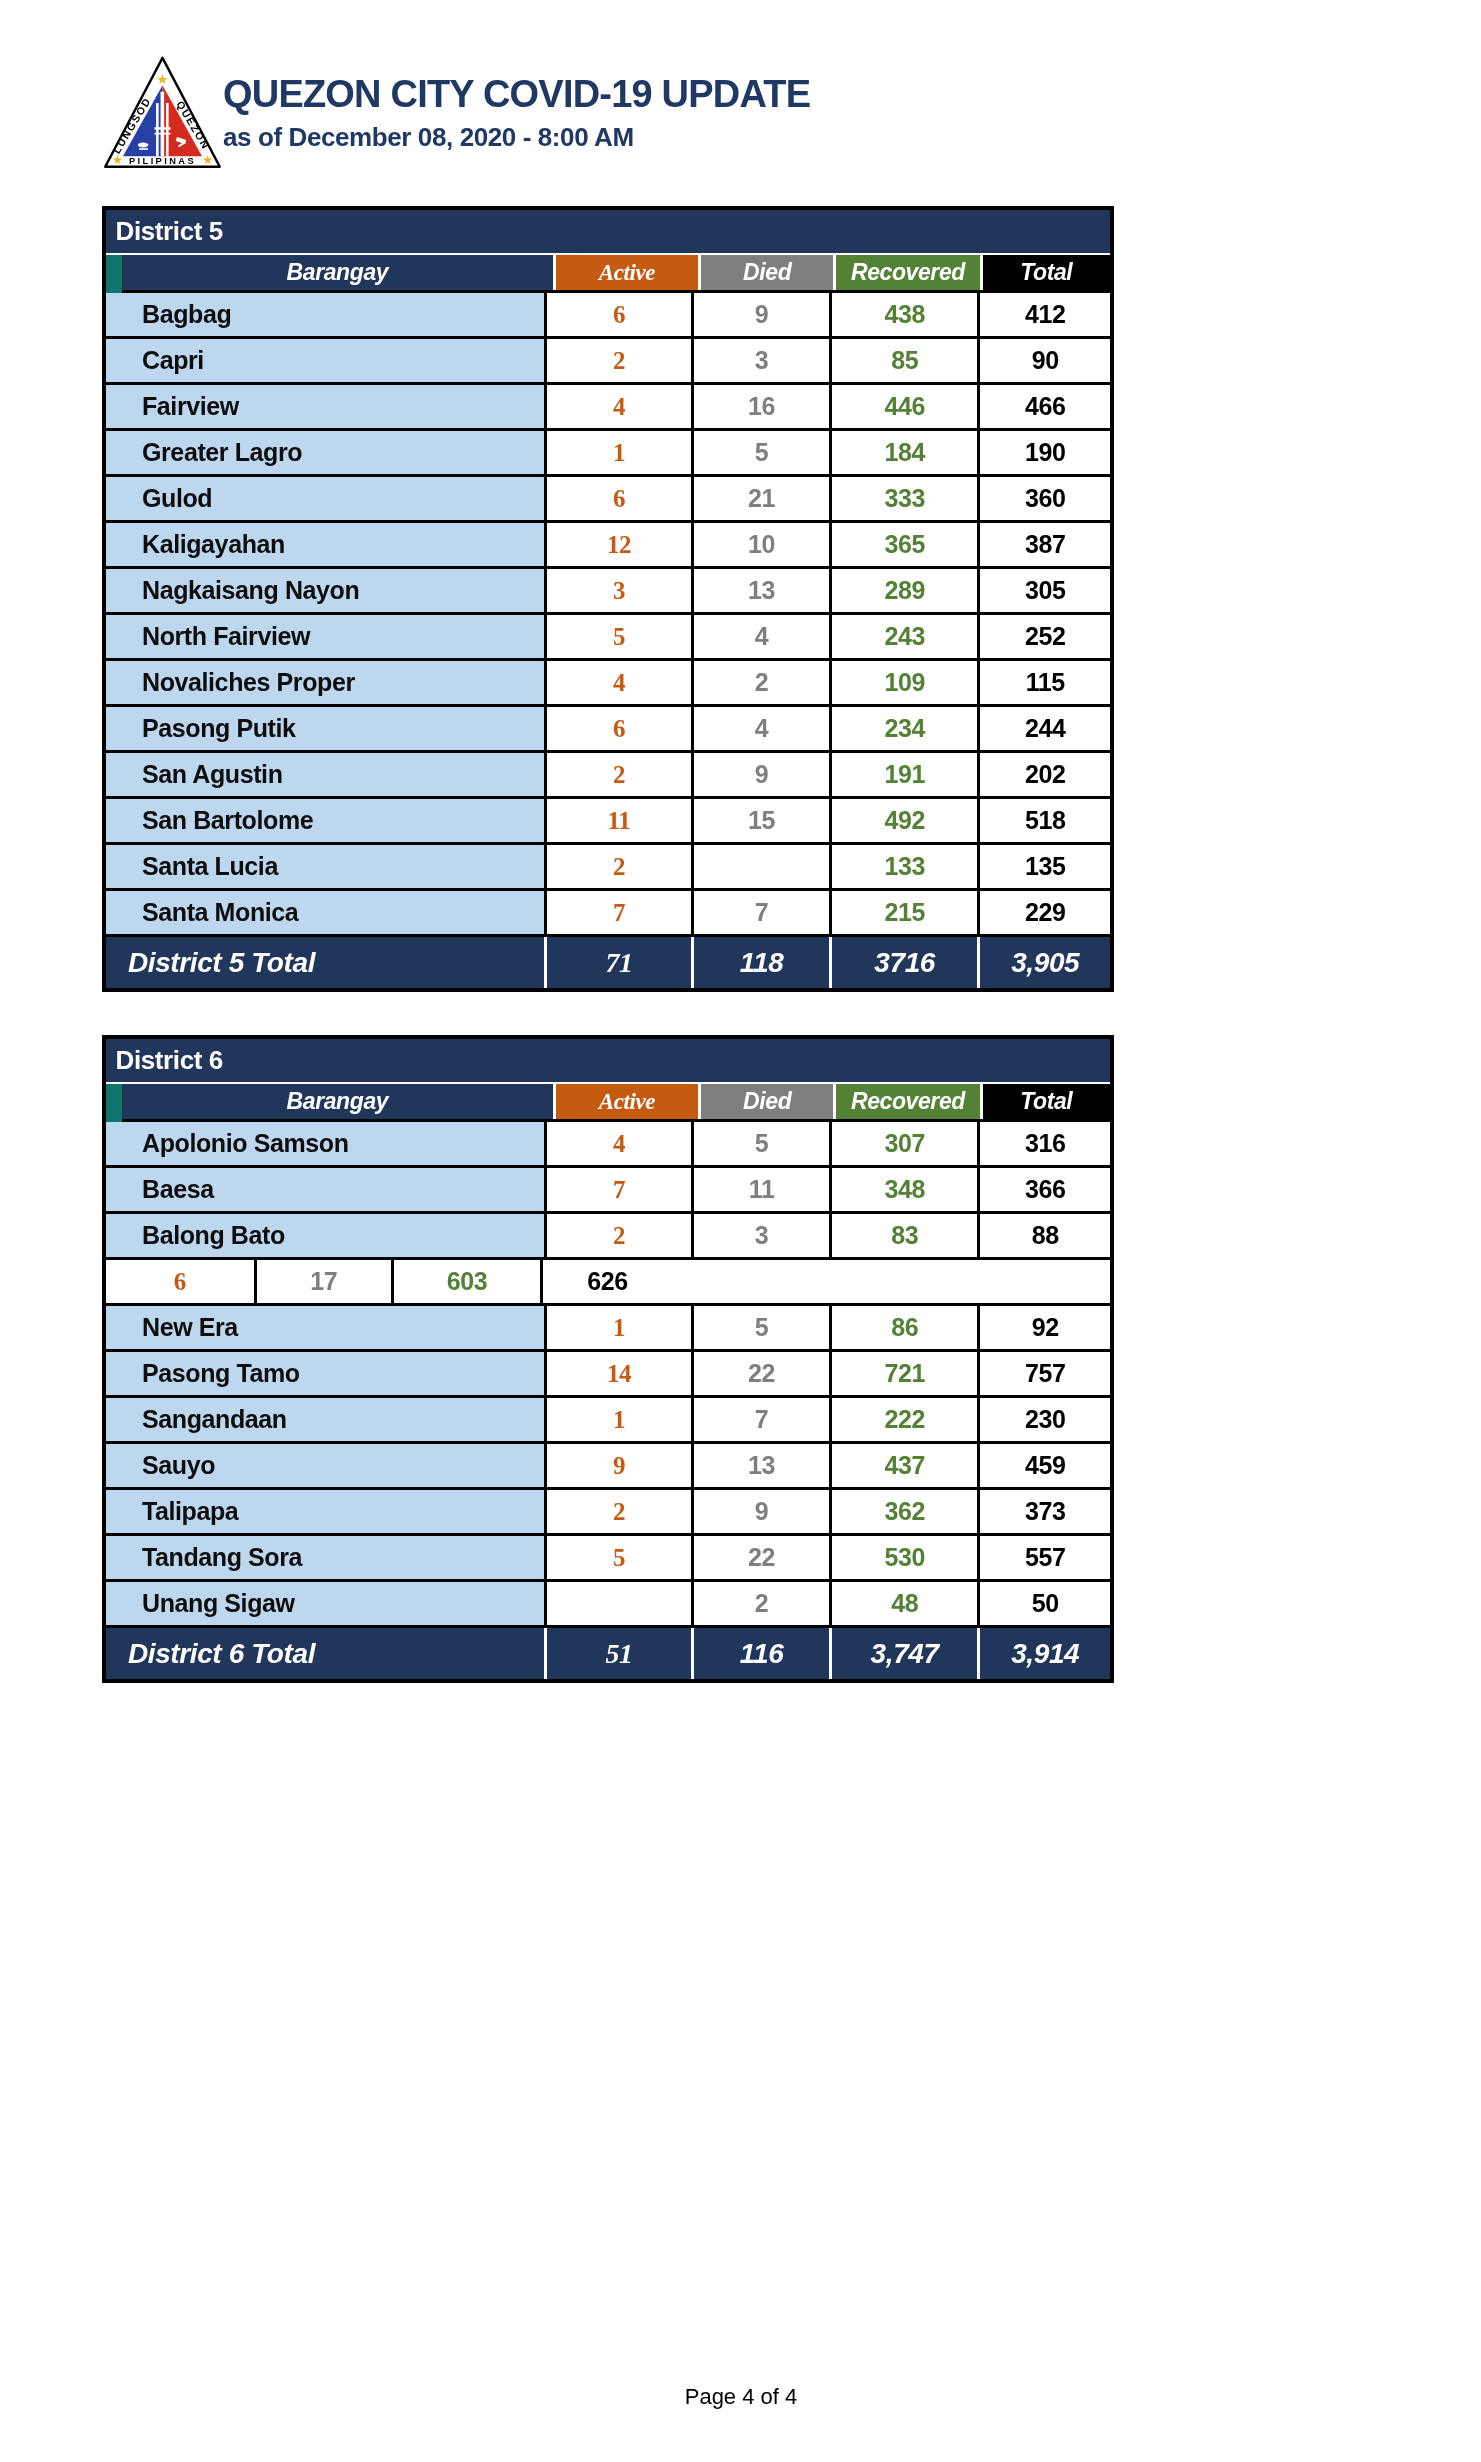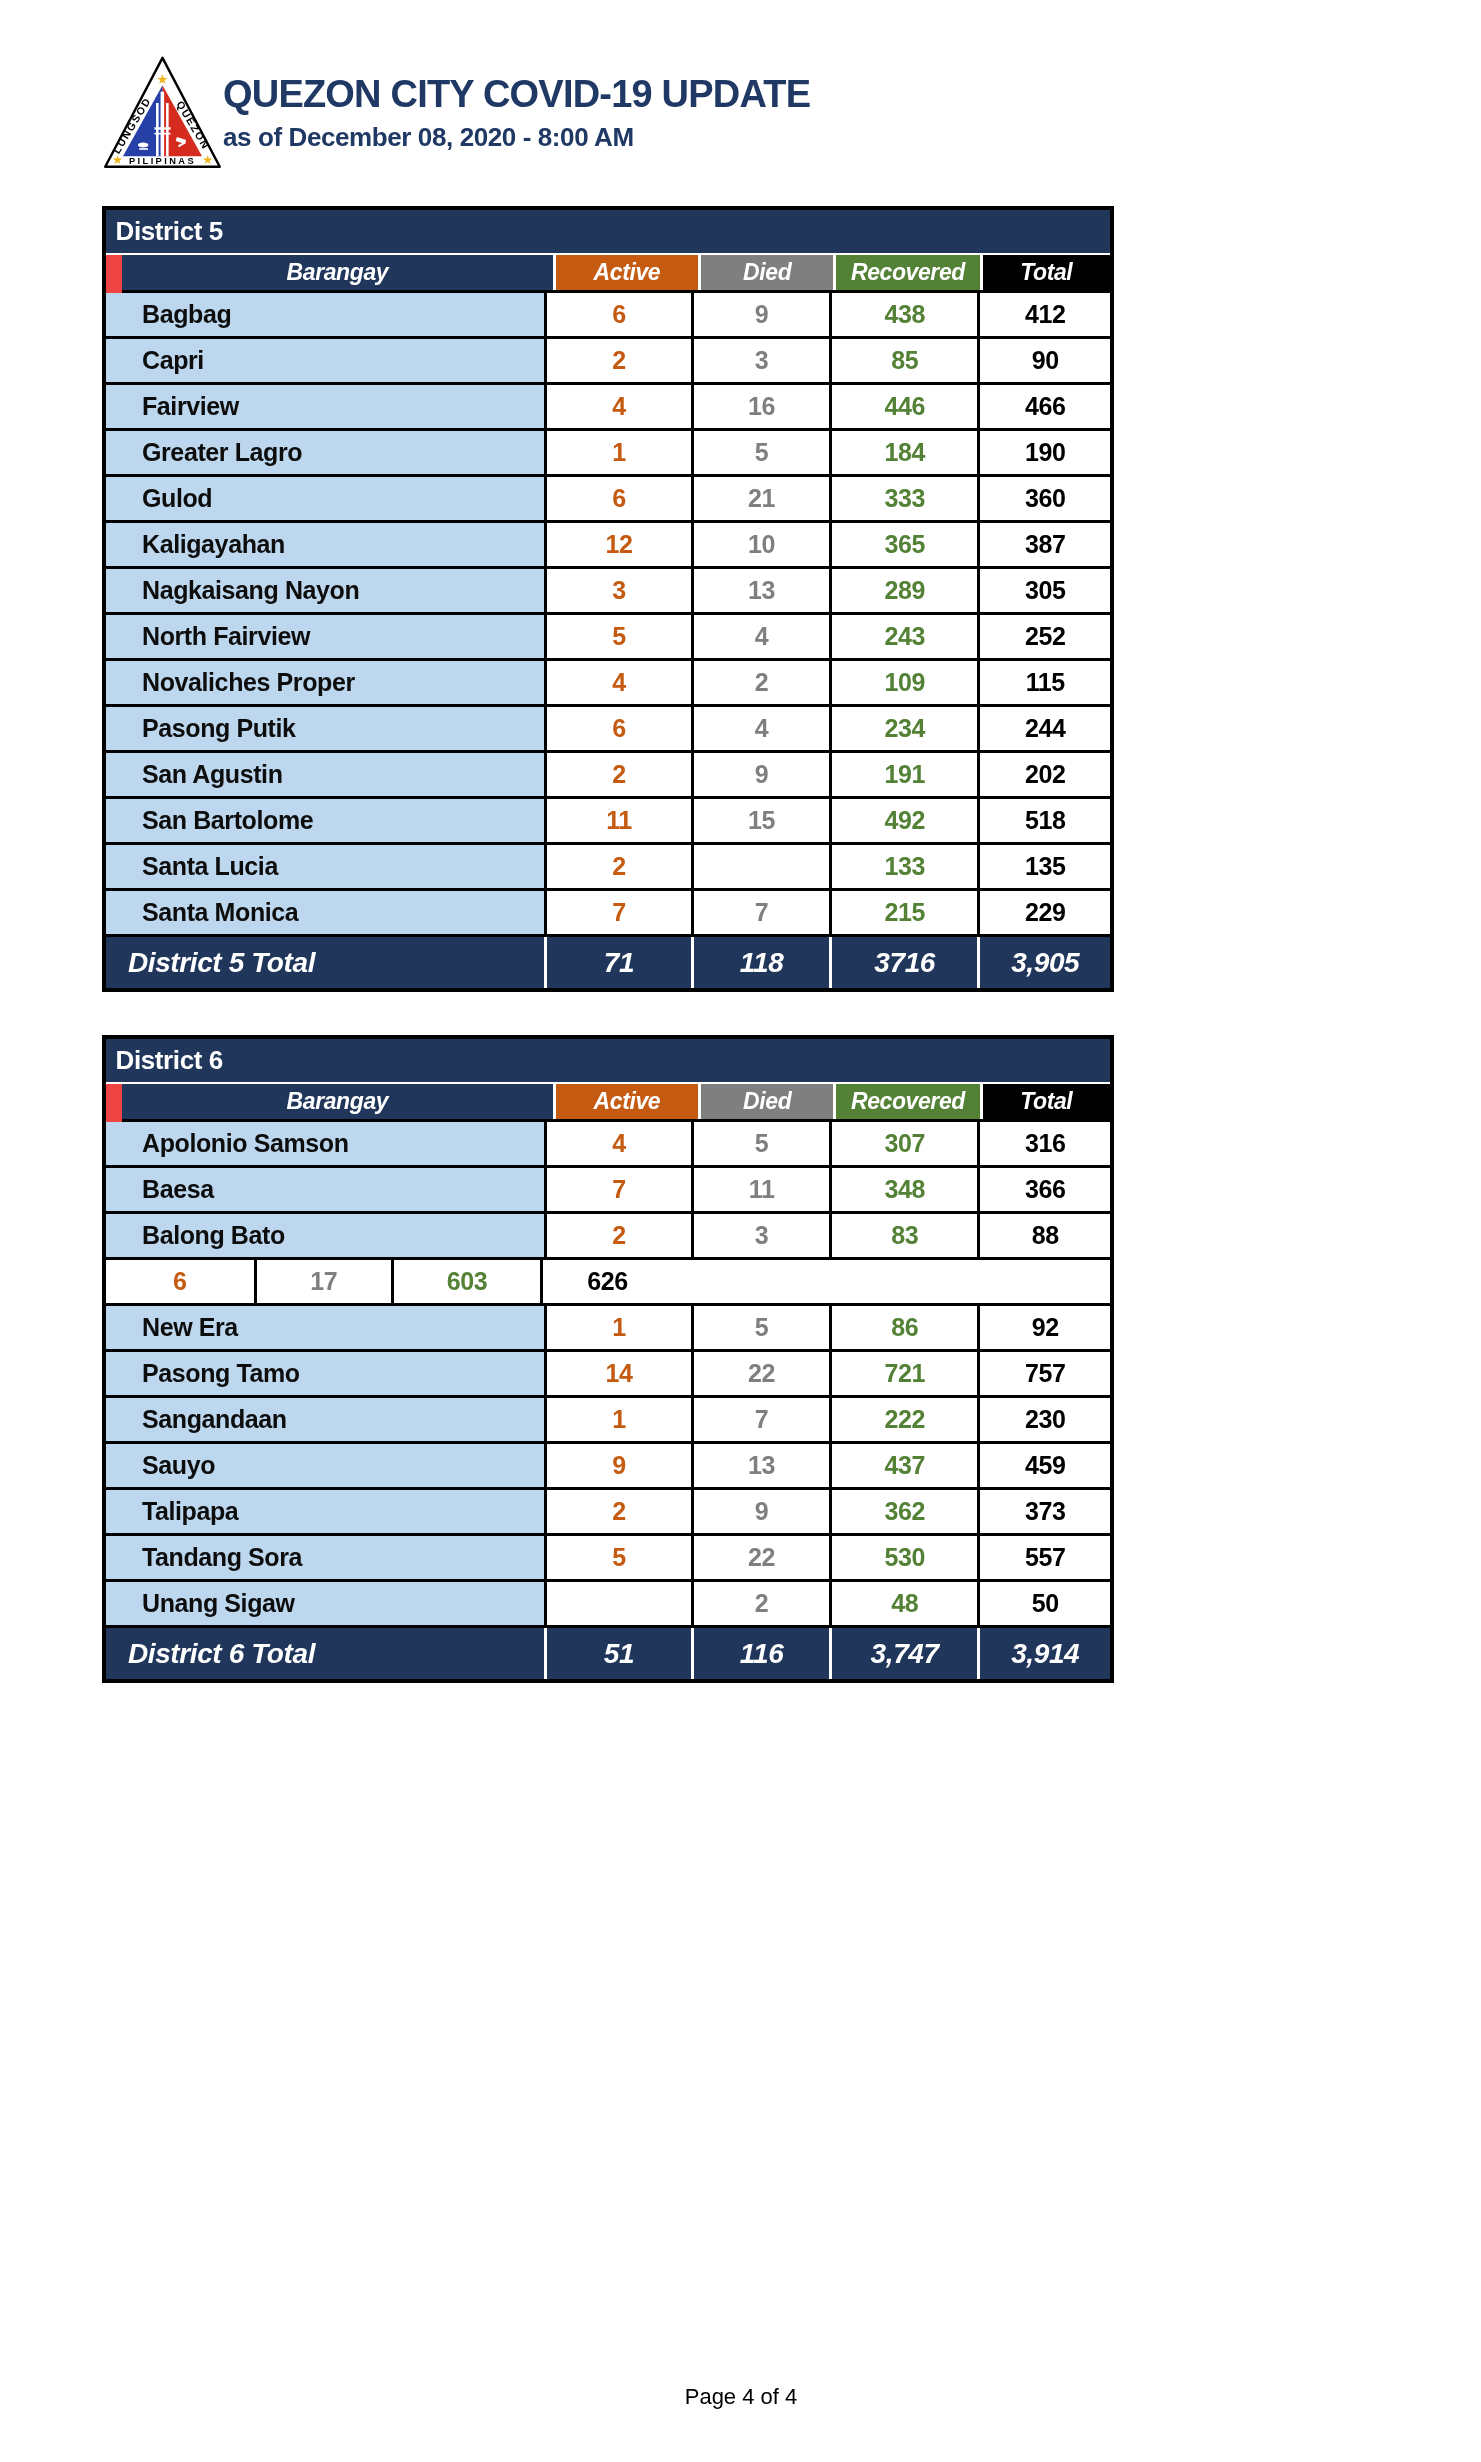--- a/index.html
+++ b/index.html
@@ -27,21 +27,21 @@
   .page-title{
     color:var(--title-navy);font-size:38px;font-weight:bold;
     letter-spacing:-0.8px;line-height:1.15;
   }
   .page-subtitle{
     color:var(--title-navy);font-size:26px;font-weight:bold;
     letter-spacing:-0.4px;margin-top:4.8px;
   }
   
   .tbl{
-    margin:0 102px;width:1012px;border:4px solid #000;background:#ef4444;
+    margin:0 102px;width:1012px;border:4px solid #000;background:#0f766e;
   }
   .tbl-d5{margin-top:29px;}
   .tbl-d6{margin-top:43px;}
   .titlebar{
     height:45px;background:var(--header-navy);color:#fff;
     border-bottom:2.4px solid #fff;
     display:flex;align-items:center;padding-left:9.6px;
     font-size:26px;font-weight:bold;letter-spacing:-0.4px;
   }
   .hrow{display:flex;height:38px;border-bottom:3.2px solid #000;margin-left:16px;}
@@ -68,21 +68,21 @@
   .trow{
     display:flex;height:51px;background:var(--header-navy);color:#fff;
     font-weight:bold;font-style:italic;
   }
   .trow .cell{display:flex;align-items:center;font-size:28px;letter-spacing:-0.4px;}
   .trow .cell + .cell{border-left:3.2px solid #fff;}
   .trow .cell.name{padding-left:22px;}
   .trow .cell.val{justify-content:center;}
   
   .c0{flex:0 0 43.6%;}
-  .c1{flex:0 0 14.7%;}
+  .c1{flex:0 0 14.7%;font-family:Liberation Serif, serif;}
   .c2{flex:0 0 13.7%;}
   .c3{flex:0 0 14.8%;}
   .c4{flex:0 0 13.2%;}
   
   .footer{
     position:absolute;left:0;top:2384px;width:100%;text-align:center;
     font-size:22px;color:#000;
   }
 </style>
 </head>

